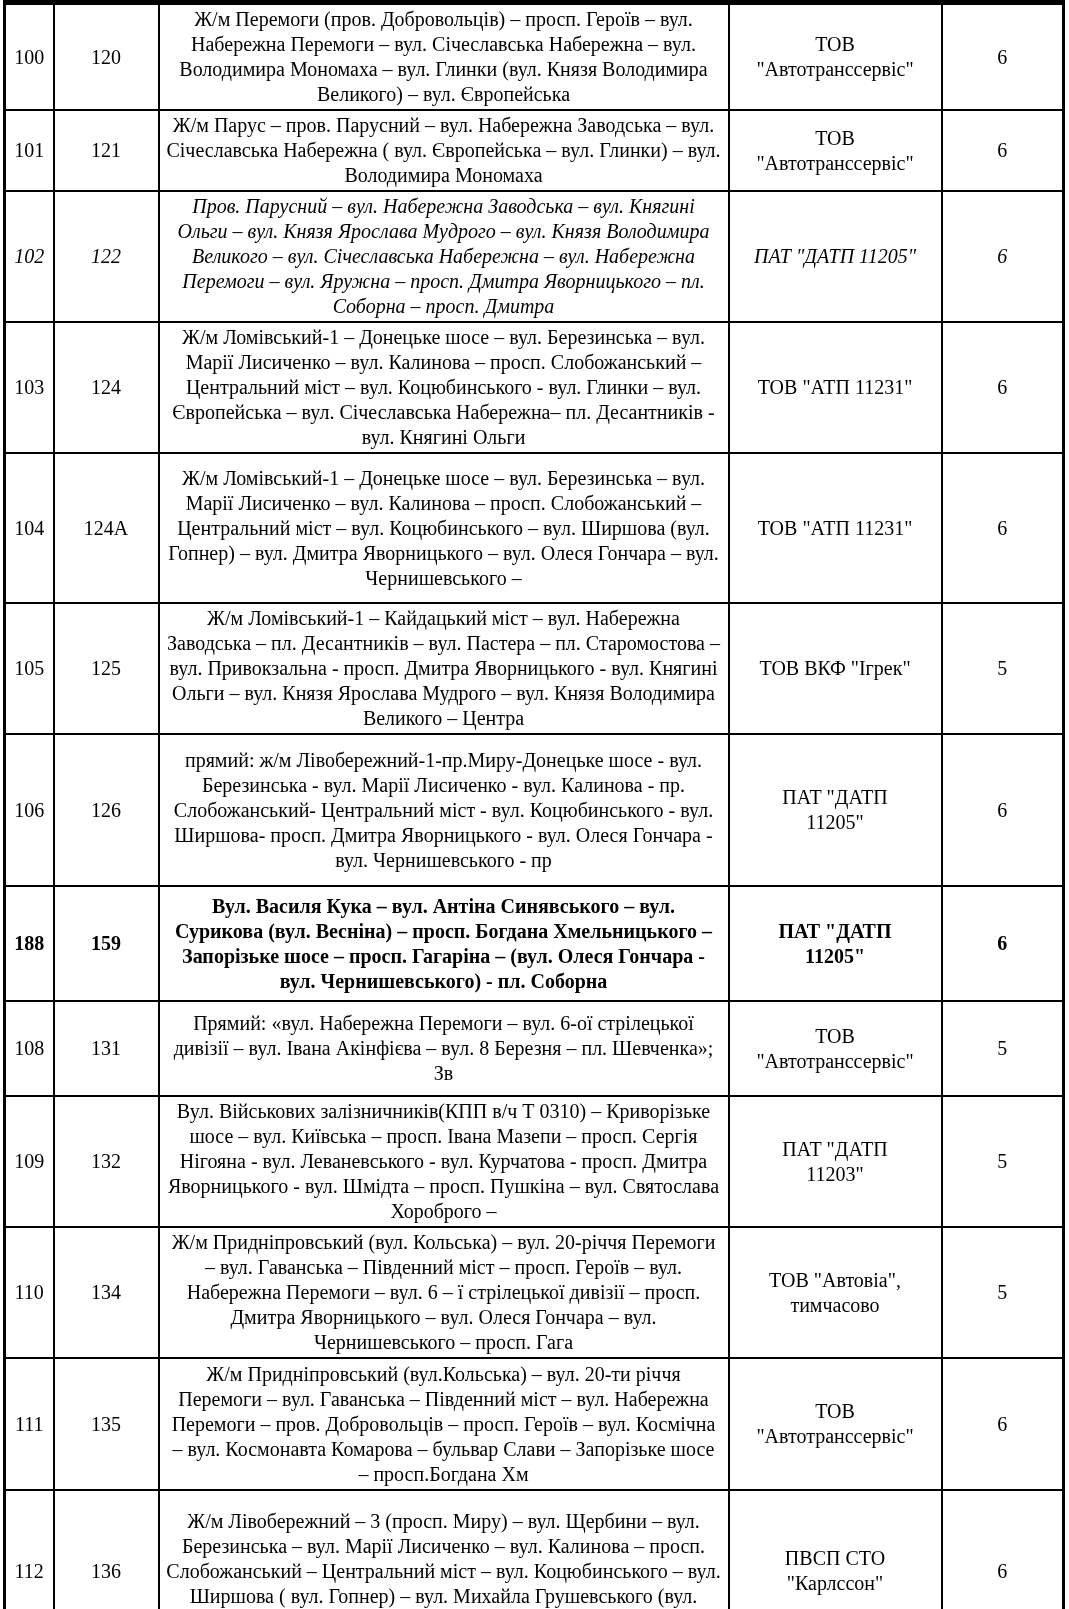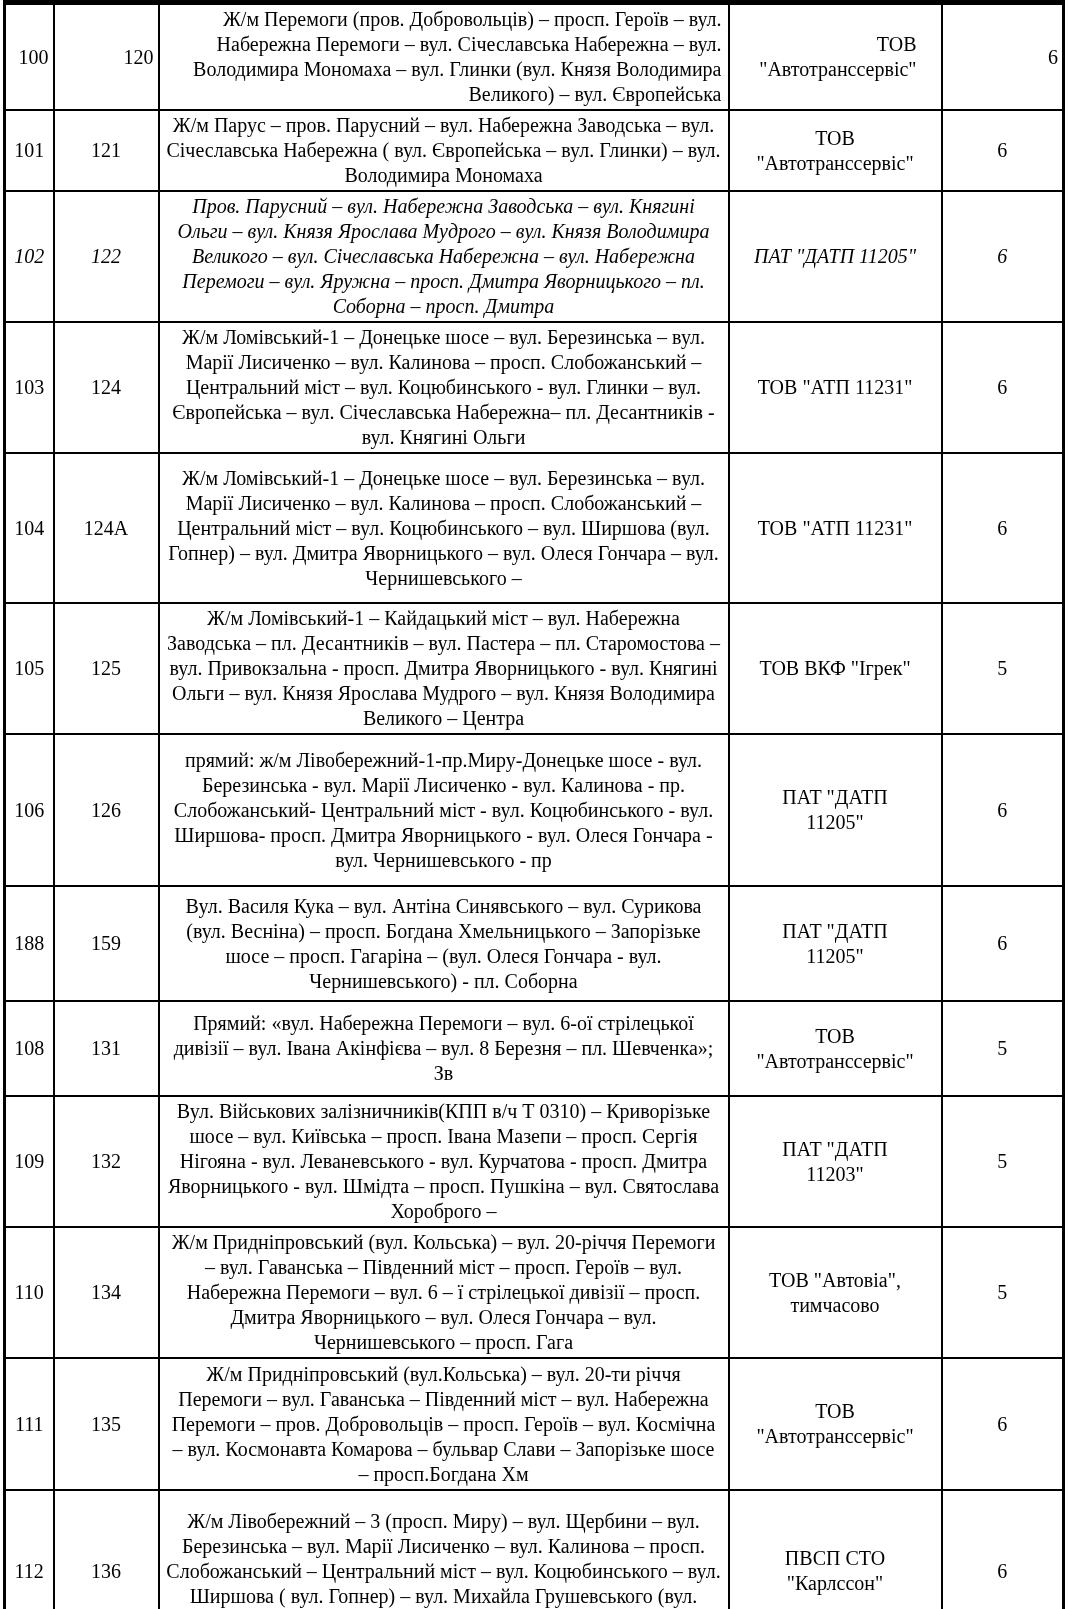--- a/index.html
+++ b/index.html
@@ -37,28 +37,28 @@
   }
   col.c-num   { width: 49px;  }
   col.c-route { width: 105px; }
   col.c-desc  { width: 570px; }
   col.c-oper  { width: 213px; }
   col.c-count { width: 122px; }
   td.num, td.route, td.count { padding: 0 4px; }
   td.desc { padding: 2px 6px; }
   td.oper { padding: 2px 24px; }
   
-  tr:nth-child(1)  td { height: 98px; text-align: right;  }
+  tr:nth-child(1)  td { height: 98px;  }
   tr:nth-child(2)  td { height: 74px;  }
   tr:nth-child(3)  td { height: 121px; font-style: italic; }
   tr:nth-child(4)  td { height: 121px; }
   tr:nth-child(5)  td { height: 144px; }
   tr:nth-child(6)  td { height: 125px; }
   tr:nth-child(7)  td { height: 146px; }
-  tr:nth-child(8)  td { height: 109px; }
+  tr:nth-child(8)  td { height: 109px; font-weight: bold; }
   tr:nth-child(9)  td { height: 89px;  }
   tr:nth-child(10) td { height: 118px; }
   tr:nth-child(11) td { height: 116px; margin-left: 8px; }
   tr:nth-child(12) td { height: 126px; }
   tr:nth-child(13) td { height: 156px; }
 </style>
 </head>
 <body>
 
 <div class="page">

